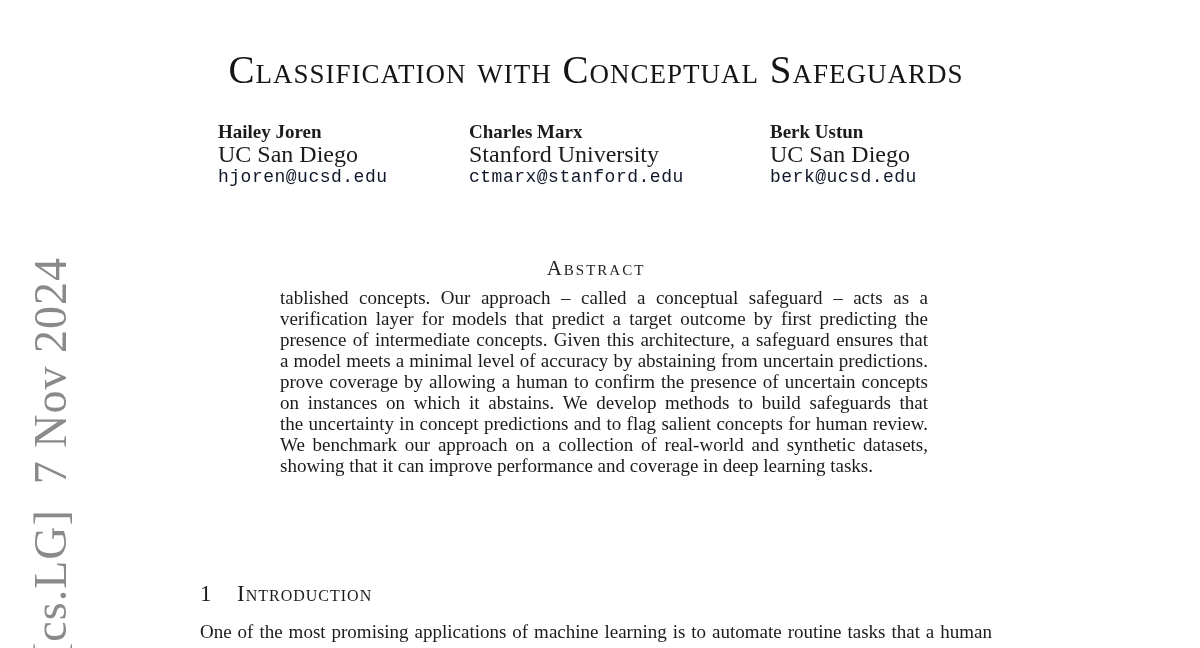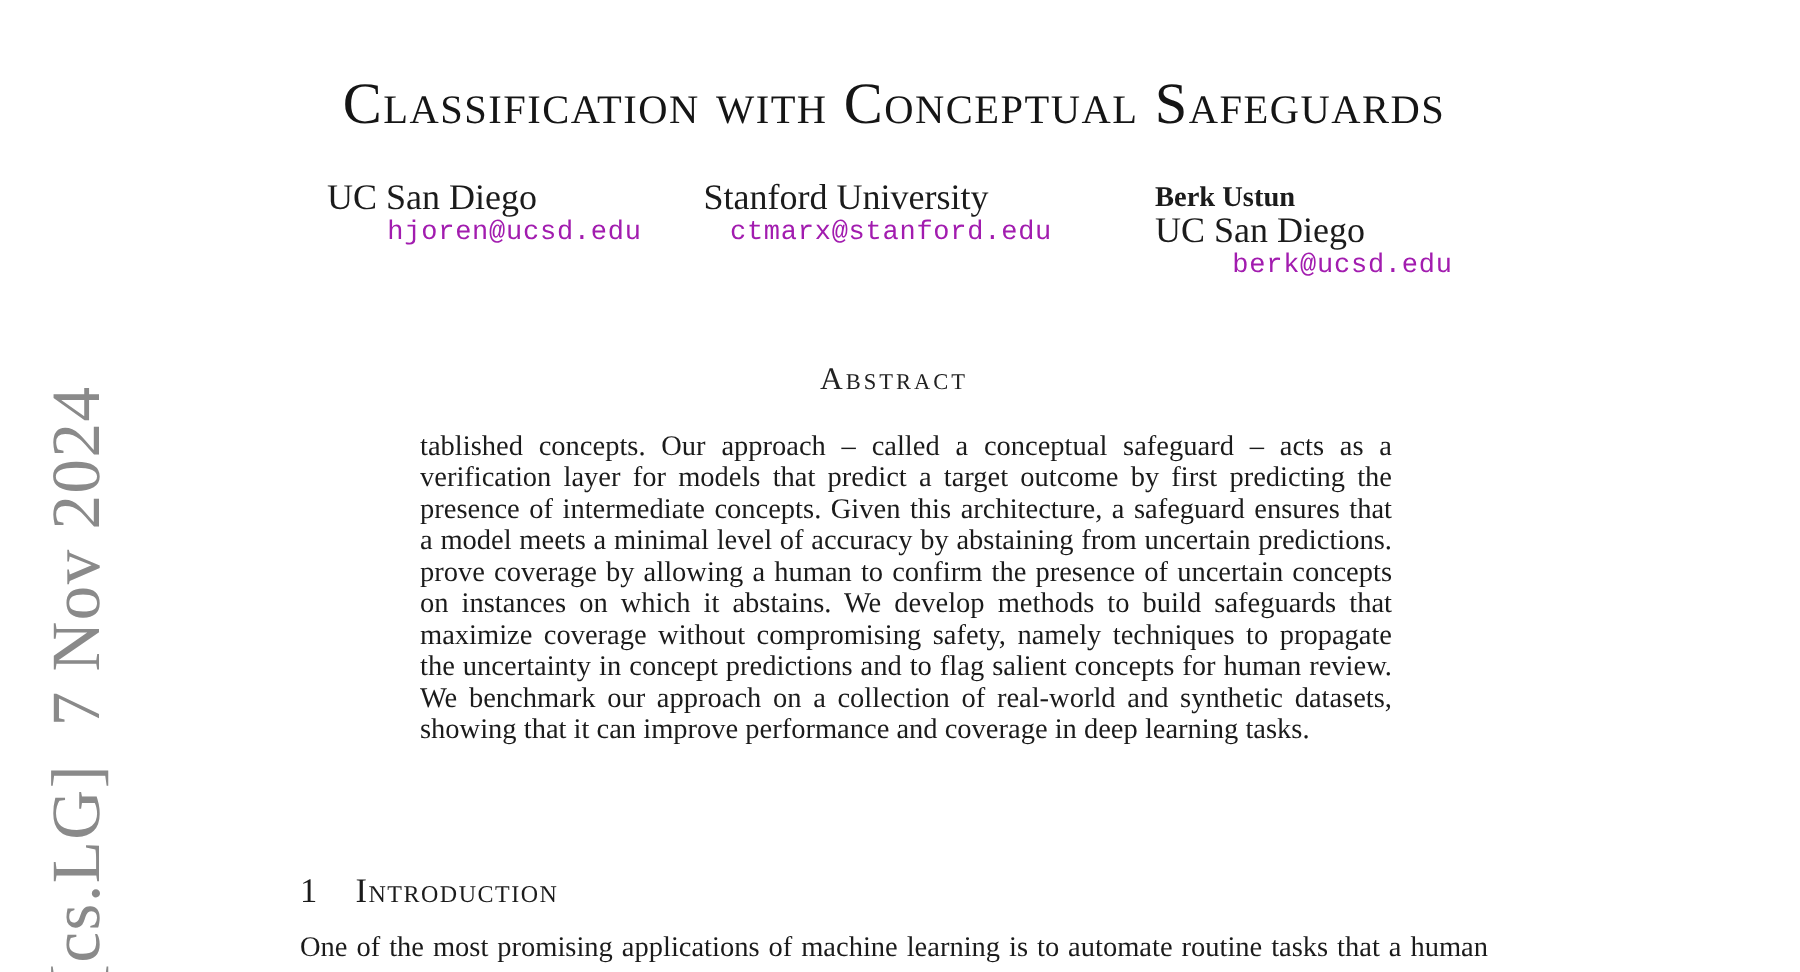--- a/index.html
+++ b/index.html
@@ -34,25 +34,24 @@
   .author{position:absolute;top:0;width:250px;}
   .author.c1{left:0;}
   .author.c2{left:251px;}
   .author.c3{left:552px;}
   .a-name{font-weight:bold;font-size:19px;line-height:22px;}
   .a-affil{font-size:24px;line-height:22px;}
   .a-email{
     font-family:"Liberation Mono", monospace;
     font-size:18px;line-height:24px;
     letter-spacing:0.5px;
-    color:#a21caf;
-    text-align:center;
+    color:#0f172a;
   }
   .abs-head{
-    position:absolute;top:240px;left:0;width:792px;
+    position:absolute;top:256px;left:0;width:792px;
     text-align:center;
     font-size:21px;
     font-variant:small-caps;
     letter-spacing:2px;
     color:#222;
   }
   .abs-text{
     position:absolute;top:287px;left:80px;width:648px;
     font-size:19px;line-height:21px;
   }
@@ -74,44 +73,45 @@
 <div class="page">
 
   <div class="watermark">[cs.LG]  7 Nov 2024</div>
 
   <div class="content">
 
     <h1 class="title">Classification with Conceptual Safeguards</h1>
 
     <div class="authors">
       <div class="author c1">
+        <div class="a-name">Hailey Joren</div>
         <div class="a-affil">UC San Diego</div>
         <div class="a-email">hjoren@ucsd.edu</div>
       </div>
       <div class="author c2">
+        <div class="a-name">Charles Marx</div>
         <div class="a-affil">Stanford University</div>
         <div class="a-email">ctmarx@stanford.edu</div>
       </div>
       <div class="author c3">
         <div class="a-name">Berk Ustun</div>
         <div class="a-affil">UC San Diego</div>
         <div class="a-email">berk@ucsd.edu</div>
       </div>
     </div>
 
     <div class="abs-head">Abstract</div>
 
     <div class="abs-text">
         <div class="abs-line"><span>tablished concepts. Our approach – called a </span><span class="italic">conceptual safeguard</span><span> – acts as a</span></div>
         <div class="abs-line"><span>verification layer for models that predict a target outcome by first predicting the</span></div>
         <div class="abs-line"><span>presence of intermediate concepts. Given this architecture, a safeguard ensures that</span></div>
         <div class="abs-line"><span>a model meets a minimal level of accuracy by abstaining from uncertain predictions.</span></div>
         <div class="abs-line"><span>prove coverage by allowing a human to confirm the presence of uncertain concepts</span></div>
         <div class="abs-line"><span>on instances on which it abstains. We develop methods to build safeguards that</span></div>
-        <div class="abs-line"><span>maximize coverage without compromising safety, namely techniques to propagate</span></div>
         <div class="abs-line"><span>the uncertainty in concept predictions and to flag salient concepts for human review.</span></div>
         <div class="abs-line"><span>We benchmark our approach on a collection of real-world and synthetic datasets,</span></div>
         <div class="abs-line last"><span>showing that it can improve performance and coverage in deep learning tasks.</span></div>
       </div>
 
     <div class="sec-head">
       <span class="sec-num">1</span><span class="sec-title">Introduction</span>
     </div>
 
     <div class="intro-line">One of the most promising applications of machine learning is to automate routine tasks that a human</div>

